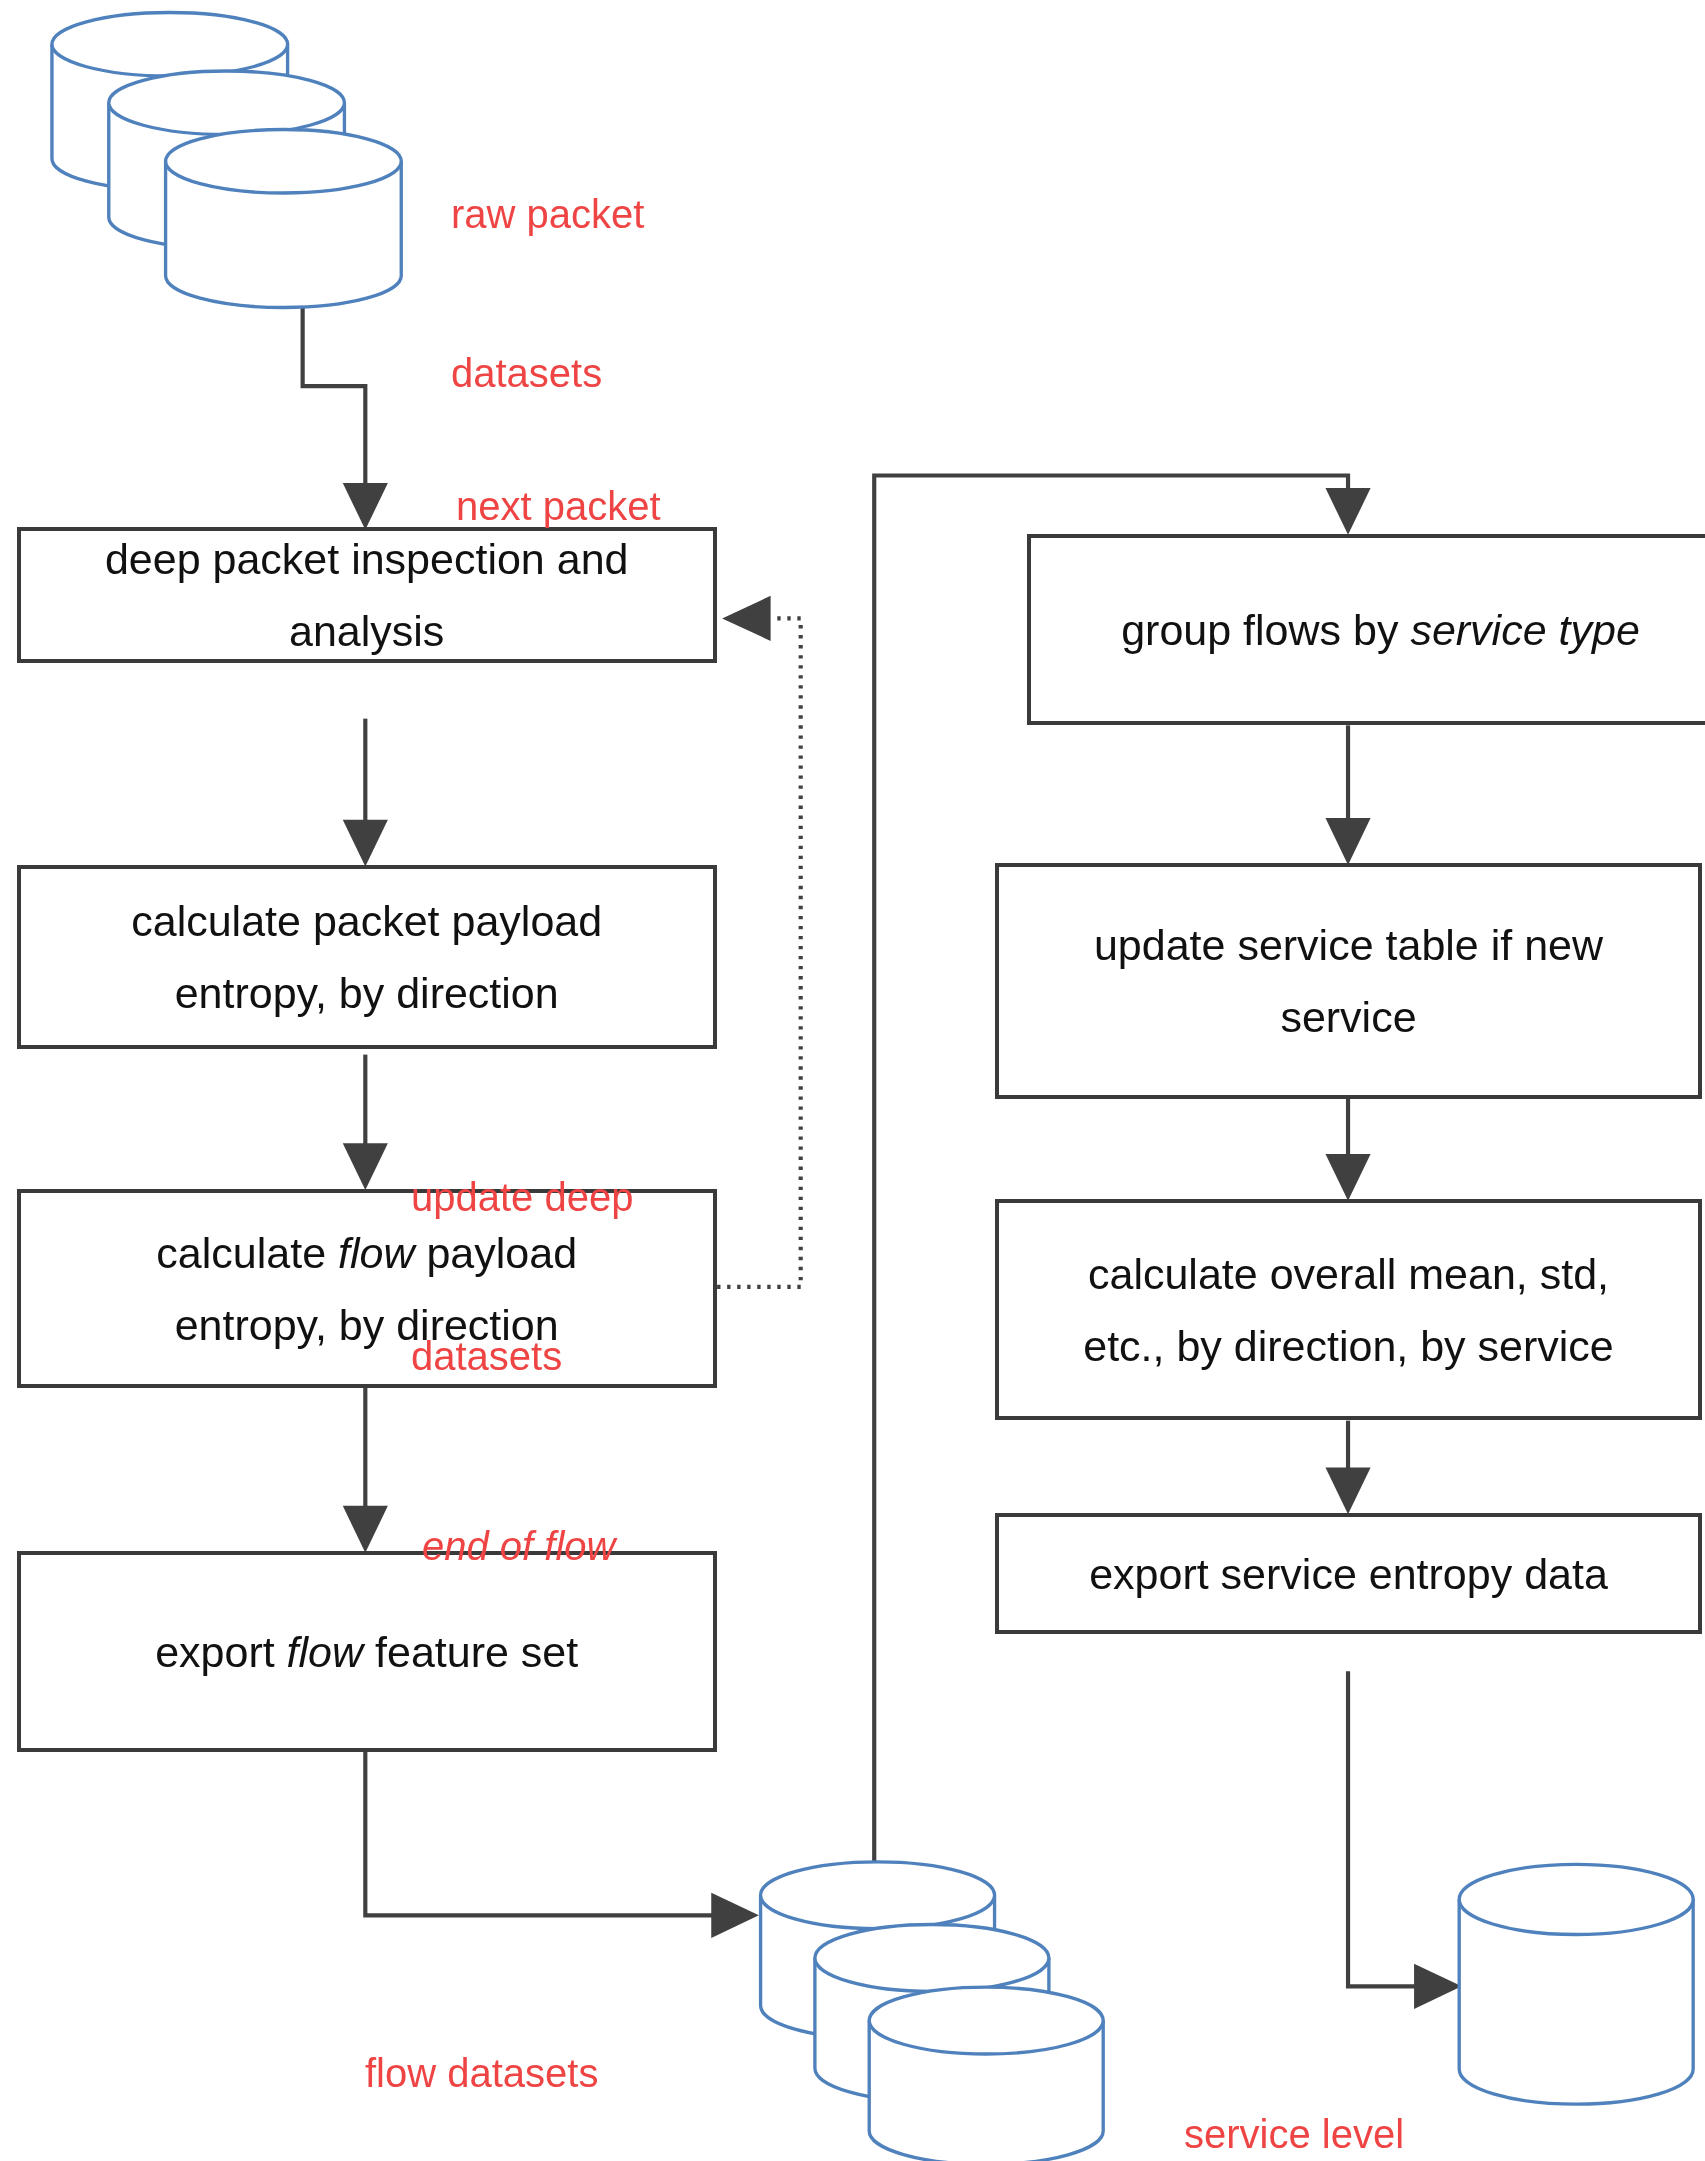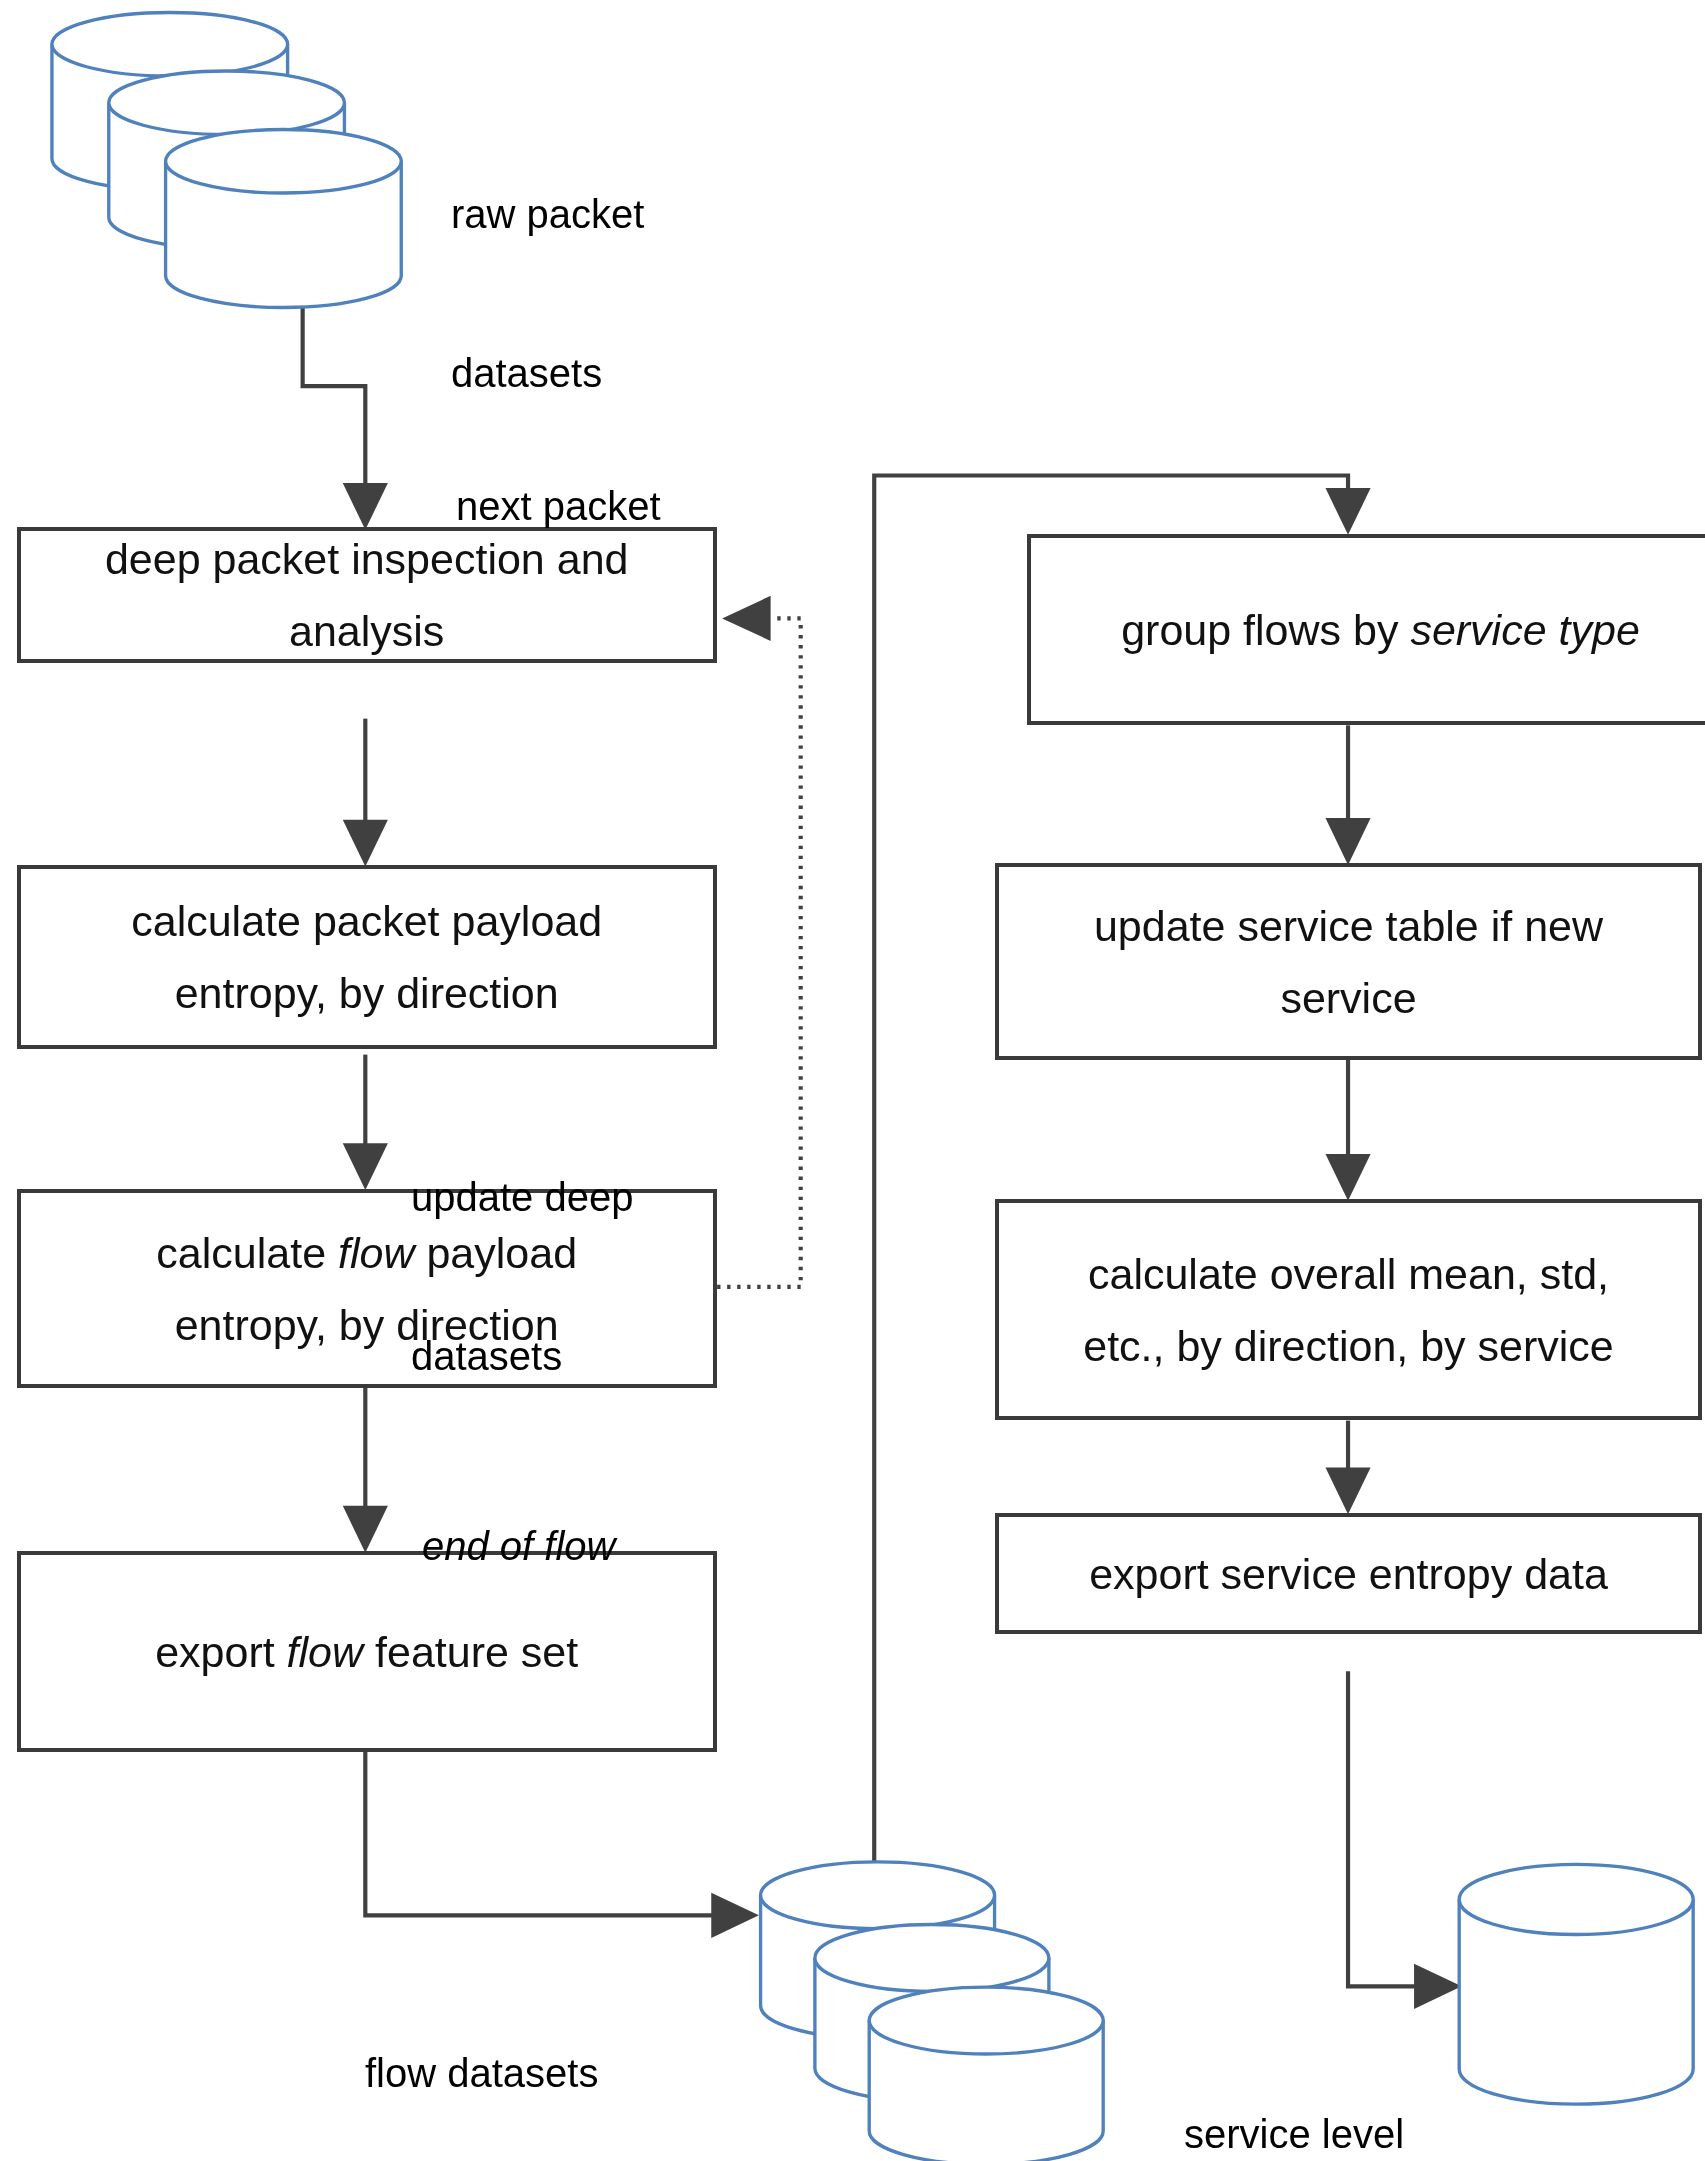--- a/index.html
+++ b/index.html
@@ -27,21 +27,21 @@
     line-height:72px;
     color:#111111;
     z-index:2;
   }
   .box .bline{white-space:pre;}
   .box .bline span, .box .bline i{white-space:pre;}
   .lbl{
     position:absolute;
     font-size:40px;
     line-height:53px;
-    color:#000000;
+    color:#ef4444;
     white-space:pre;
     z-index:3;
     text-align:left;
   }
 </style>
 </head>
 <body>
 
 <div id="canvas">
 
@@ -124,21 +124,21 @@
   </div>
 
   <div class="box" style="left:16.7px;top:1551px;width:700px;height:201px;">
     <div class="bline"><span>export </span><i>flow</i><span> feature set</span></div>
   </div>
 
   <div class="box" style="left:995px;top:534px;width:707px;height:191px;margin-left:32px;">
     <div class="bline"><span>group flows by </span><i>service type</i></div>
   </div>
 
-  <div class="box" style="left:995px;top:863px;width:707px;height:197px;">
+  <div class="box" style="left:995px;top:863px;width:707px;height:236px;">
     <div class="bline">update service table if new</div>
     <div class="bline">service</div>
   </div>
 
   <div class="box" style="left:995px;top:1199px;width:707px;height:221px;">
     <div class="bline">calculate overall mean, std,</div>
     <div class="bline">etc., by direction, by service</div>
   </div>
 
   <div class="box" style="left:995px;top:1513px;width:707px;height:121px;">

